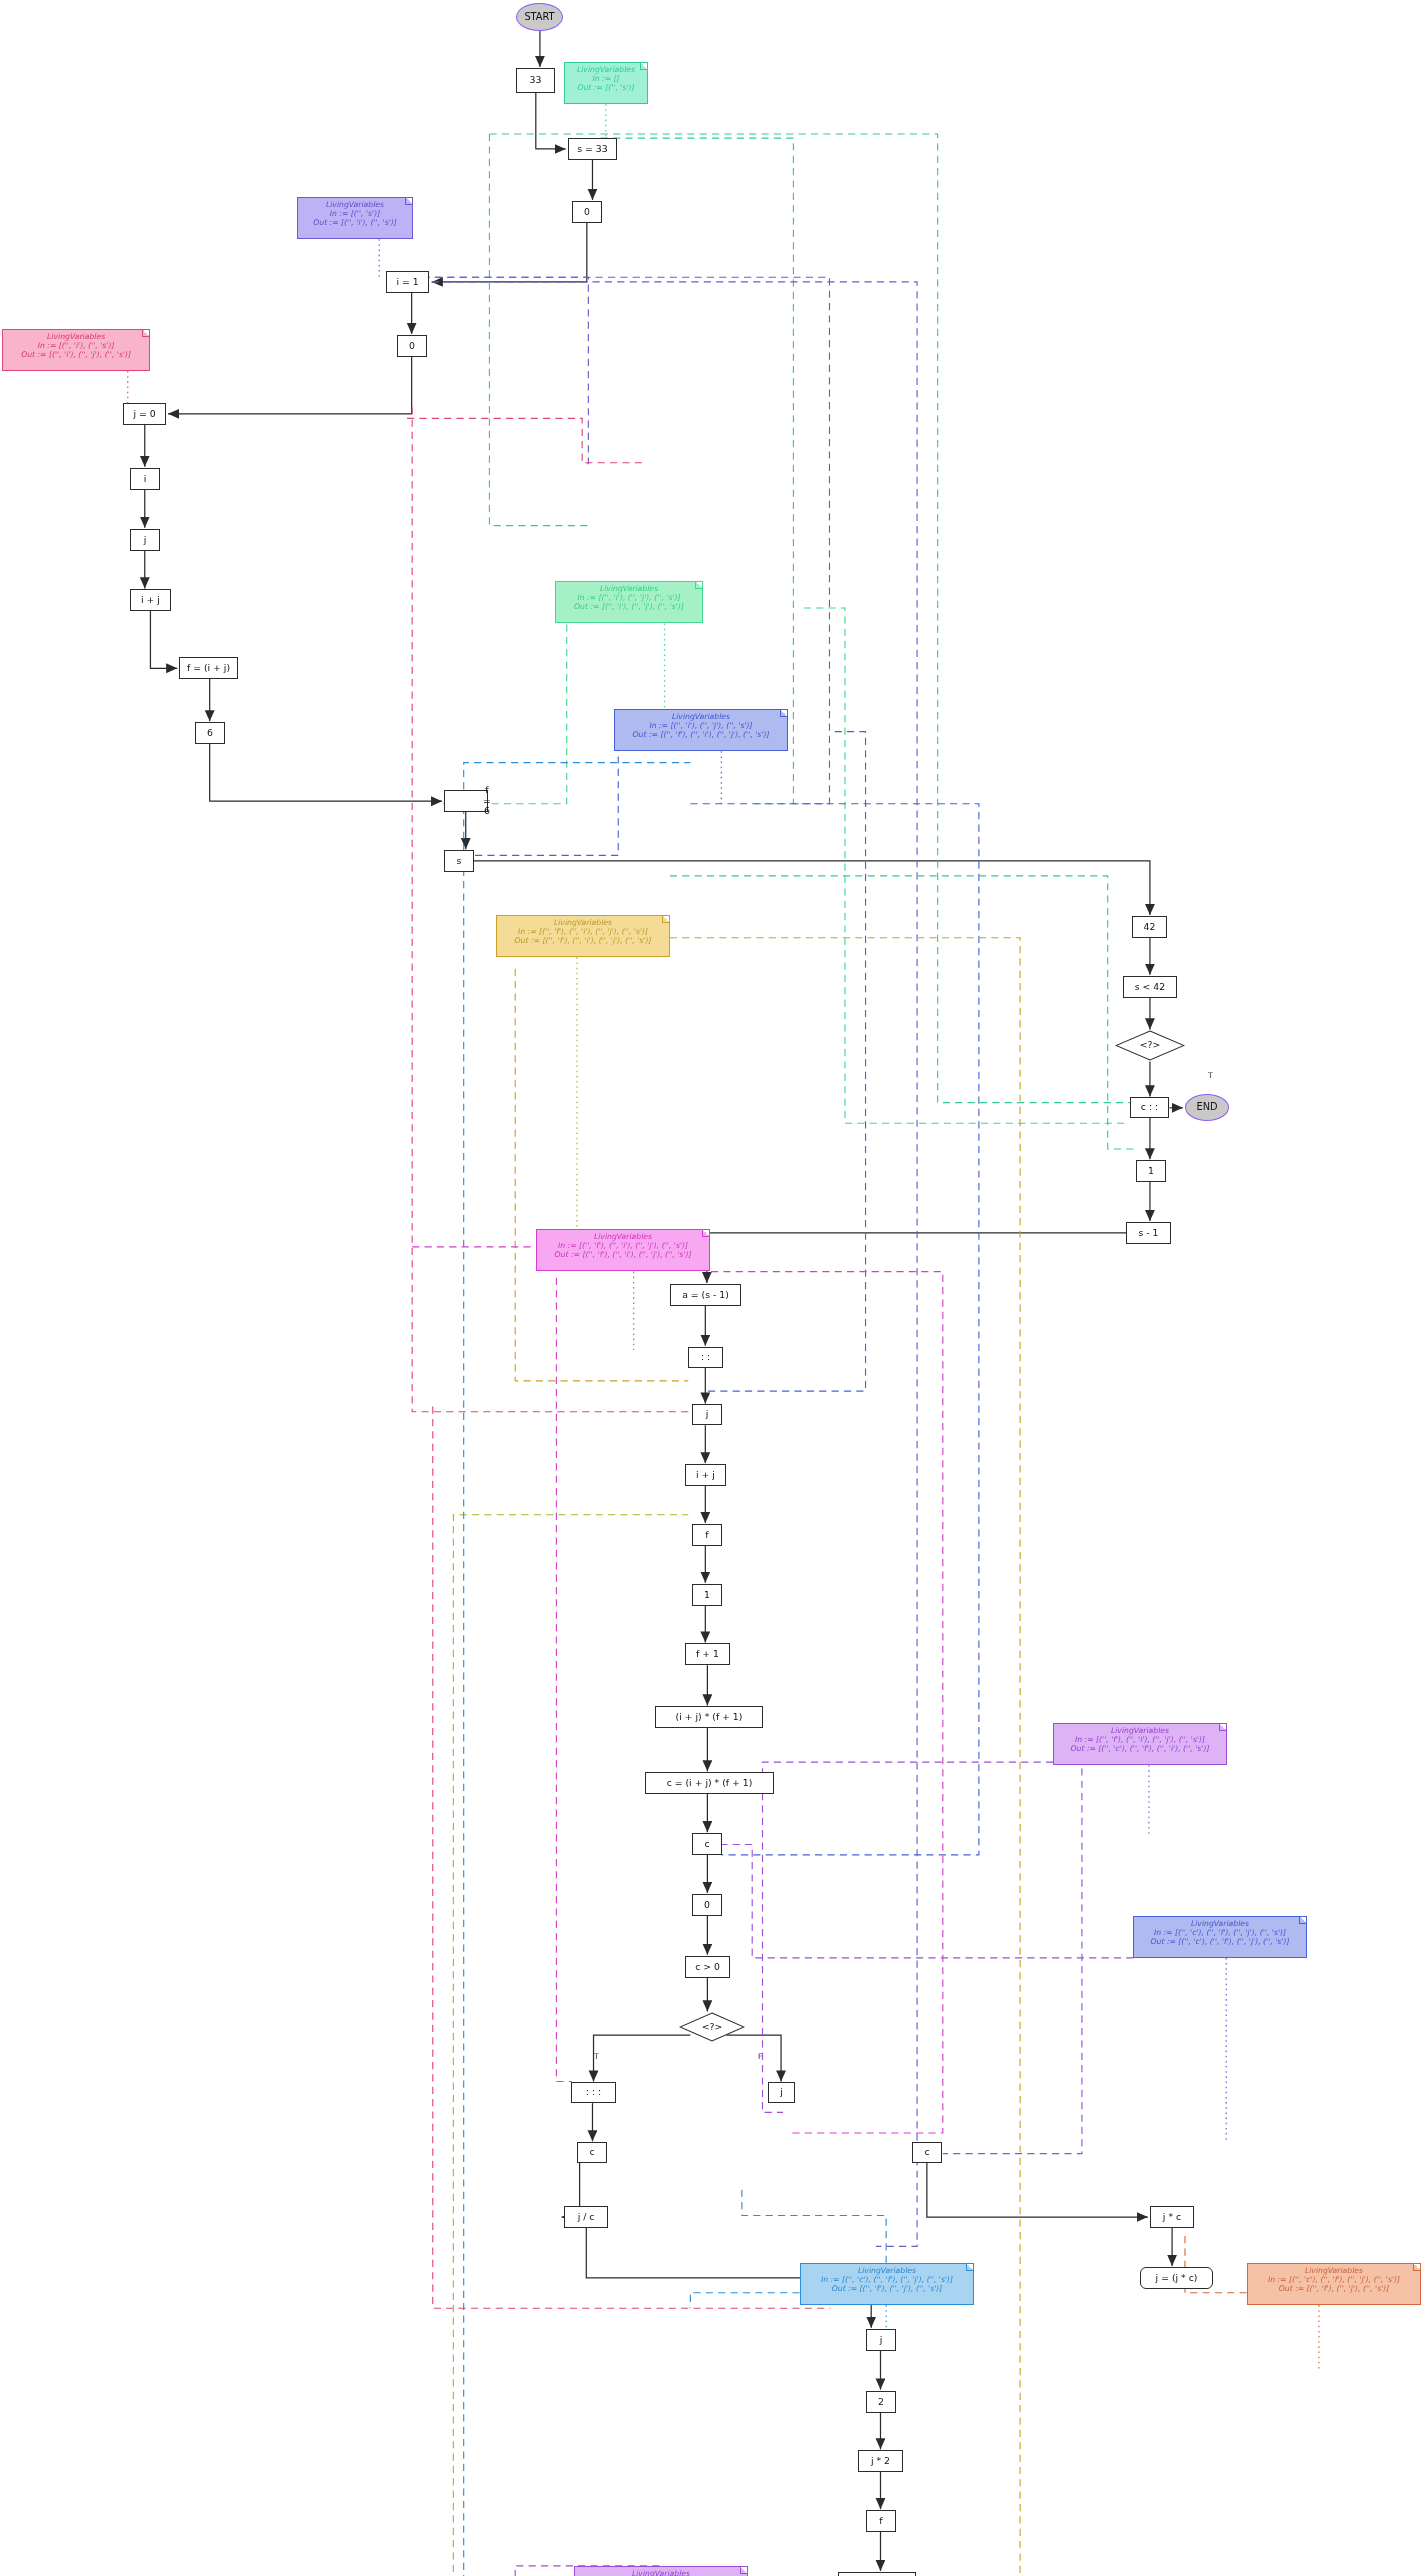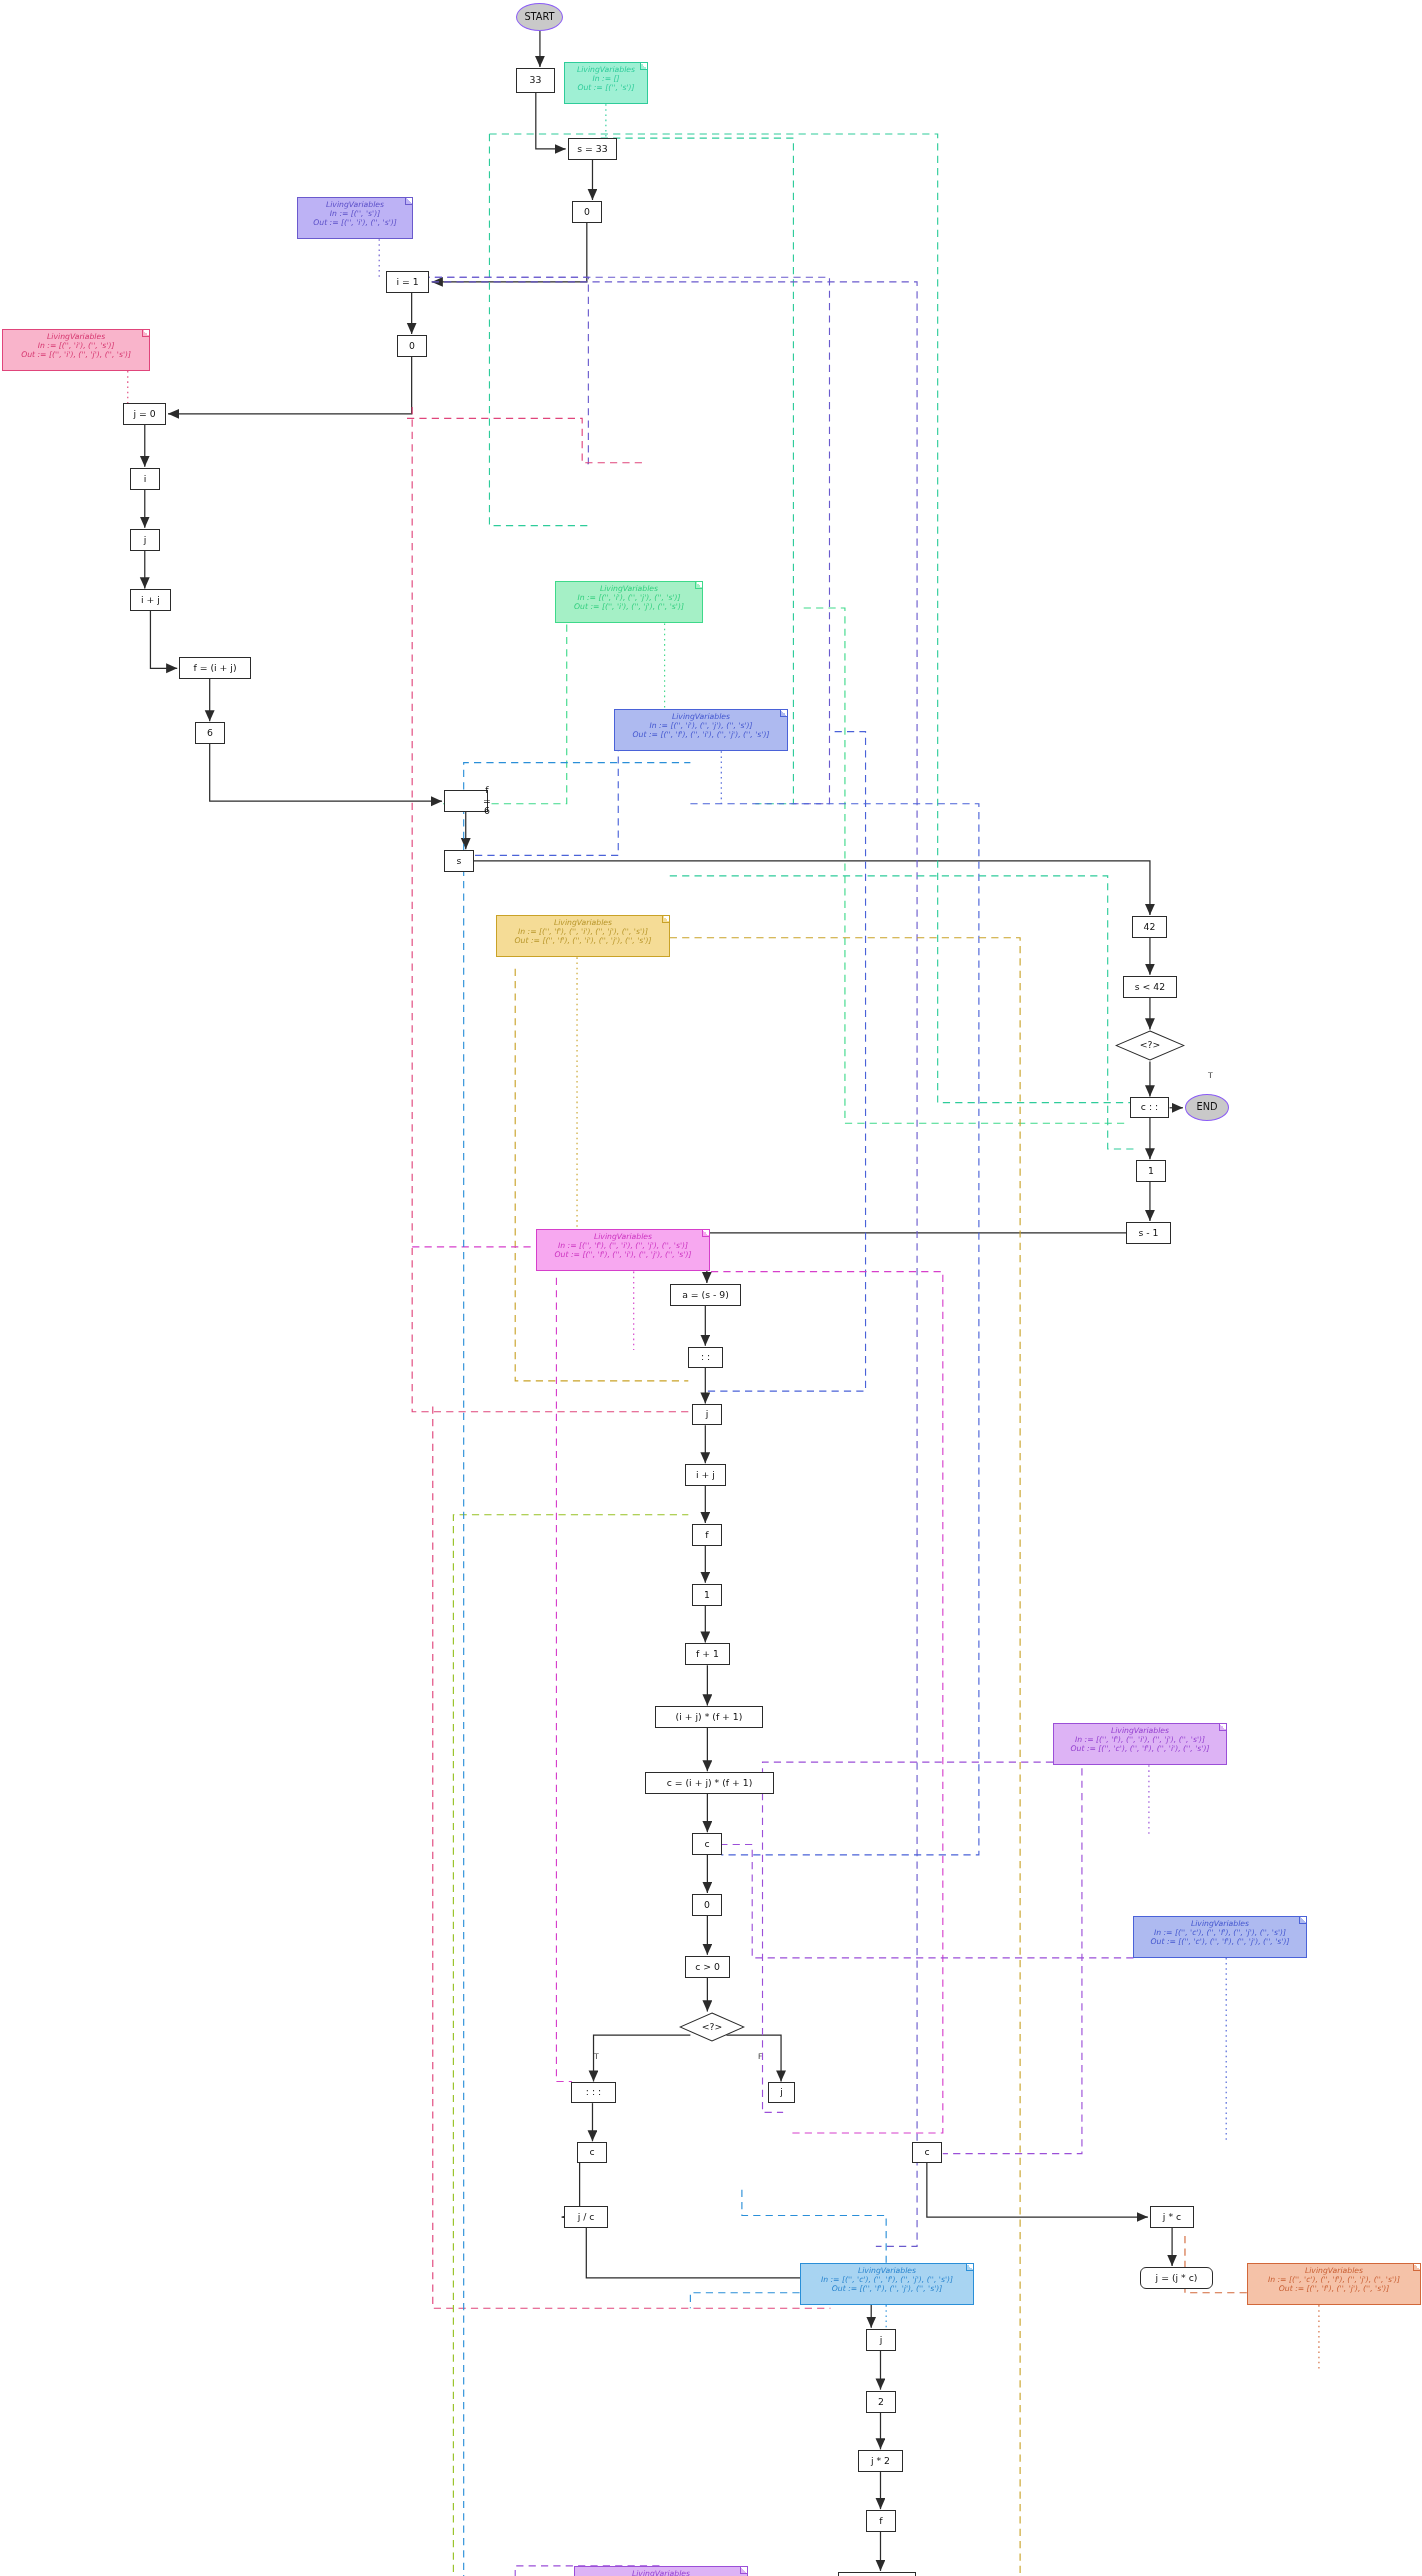--- a/index.html
+++ b/index.html
@@ -158,21 +158,21 @@
       </div>
       <div class="node" style="left: 130px; top: 468px; width: 30px; height: 21.6px; font-size: 9.3px;">
         <span>i</span>
       </div>
       <div class="node" style="left: 130px; top: 529px; width: 30px; height: 21.6px; font-size: 9.3px;">
         <span>j</span>
       </div>
       <div class="node" style="left: 130px; top: 589px; width: 41px; height: 21.6px; font-size: 9.3px;">
         <span>i + j</span>
       </div>
-      <div class="node" style="left: 179px; top: 657px; width: 72px; height: 21.6px; font-size: 9.3px;">
+      <div class="node" style="left: 179px; top: 657px; width: 59px; height: 21.6px; font-size: 9.3px;">
         <span>f = (i + j)</span>
       </div>
       <div class="node" style="left: 195px; top: 722px; width: 30px; height: 21.6px; font-size: 9.3px;">
         <span>6</span>
       </div>
       <div class="node" style="left: 444px; top: 790px; width: 43px; height: 21.6px; font-size: 9.3px; padding-left: 42px;">
         <span>f = 6</span>
       </div>
       <div class="node" style="left: 444px; top: 850px; width: 30px; height: 21.6px; font-size: 9.3px;">
         <span>s</span>
@@ -195,21 +195,21 @@
       <div class="node end" style="left: 1185px; top: 1094px; width: 44px; height: 27px; font-size: 9.8px;">
         <span>END</span>
       </div>
       <div class="node" style="left: 1136px; top: 1160px; width: 30px; height: 21.6px; font-size: 9.3px;">
         <span>1</span>
       </div>
       <div class="node" style="left: 1126px; top: 1222px; width: 45px; height: 21.6px; font-size: 9.3px;">
         <span>s - 1</span>
       </div>
       <div class="node" style="left: 670px; top: 1284px; width: 71px; height: 21.6px; font-size: 9.3px;">
-        <span>a = (s - 9)</span>
+        <span>a = (s - 1)</span>
       </div>
       <div class="node" style="left: 688px; top: 1347px; width: 35px; height: 20.6px; font-size: 9.3px;">
         <span>: :</span>
       </div>
       <div class="node" style="left: 692px; top: 1404px; width: 30px; height: 20.6px; font-size: 9.3px;">
         <span>j</span>
       </div>
       <div class="node" style="left: 685px; top: 1464px; width: 41px; height: 21.6px; font-size: 9.3px;">
         <span>i + j</span>
       </div>

